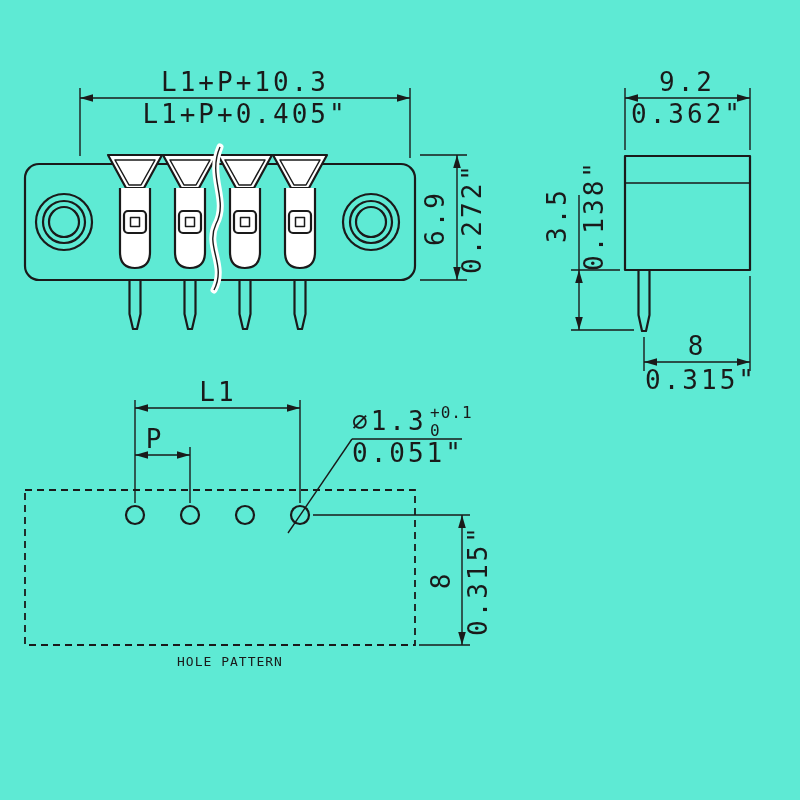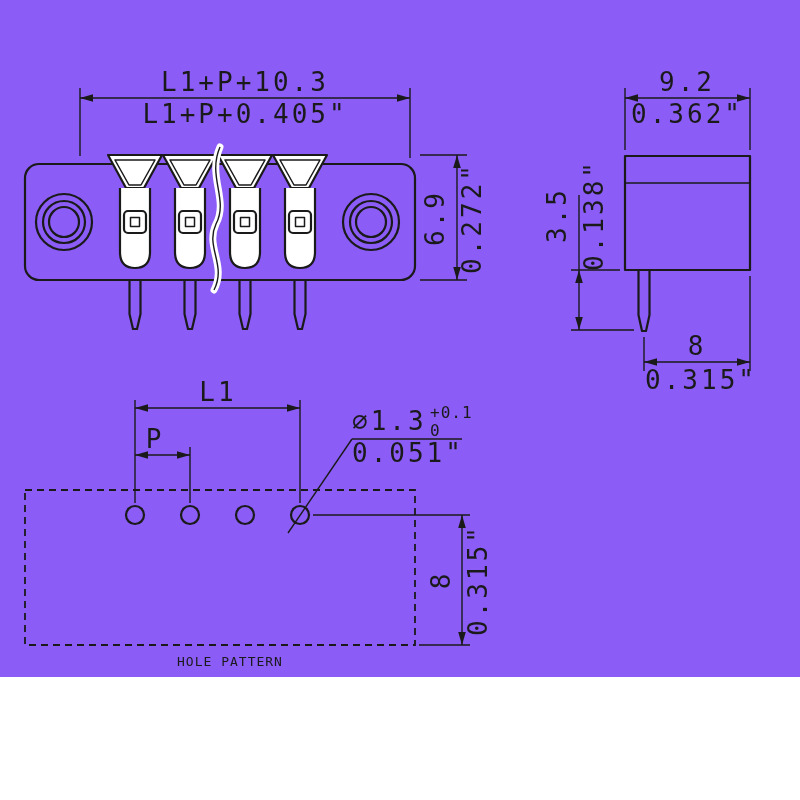--- a/index.html
+++ b/index.html
@@ -1,16 +1,16 @@
 <!DOCTYPE html>
 <html><head>
 <meta charset="utf-8">
 <style>
   html, body { margin: 0; padding: 0; background: #ffffff; }
-  .stage { width: 800px; height: 677px; background: #8b5cf6; position: relative; overflow: hidden; }
+  .stage { width: 800px; height: 800px; background: #5eead4; position: relative; overflow: hidden; }
   svg text { font-family: "DejaVu Sans Mono", "Liberation Mono", monospace; fill: #1a1a1a; }
   .part      { fill: none; stroke: #1a1a1a; stroke-width: 2.2; stroke-linejoin: round; stroke-linecap: round; }
   .part-fill { fill: #ffffff; stroke: #1a1a1a; stroke-width: 2.2; stroke-linejoin: round; }
   .thin      { stroke-width: 1.5; }
   .dim       { stroke: #1a1a1a; stroke-width: 1.4; fill: none; }
   .dashed    { fill: none; stroke: #1a1a1a; stroke-width: 1.8; stroke-dasharray: 7 5; }
   .ah        { fill: #1a1a1a; stroke: none; }
   .erase     { stroke: #ffffff; stroke-width: 7; fill: none; stroke-linecap: round; }
   .t-dim { font-size: 26px; letter-spacing: 3px; }
   .t-tol { font-size: 16px; letter-spacing: 1px; }

